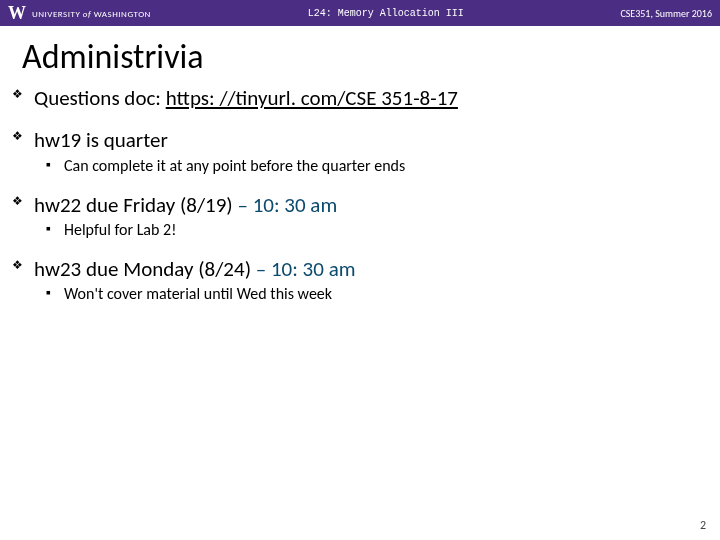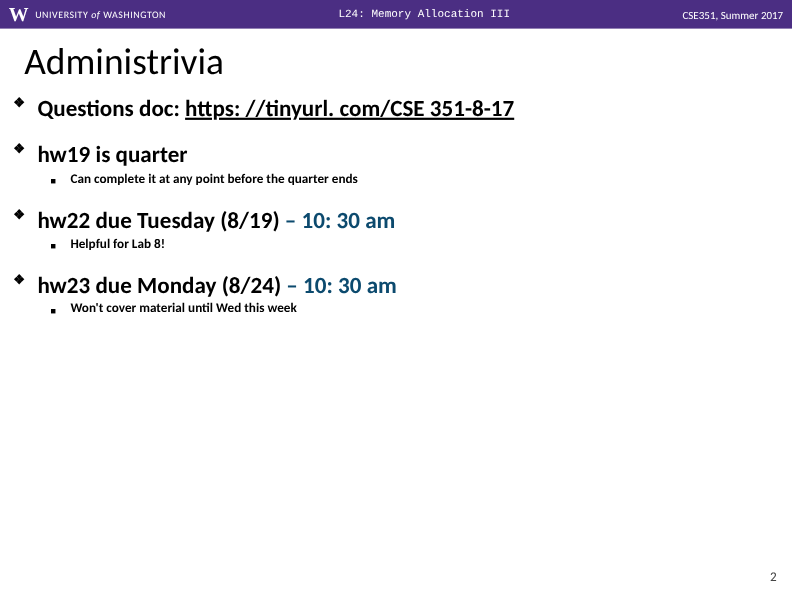--- a/index.html
+++ b/index.html
@@ -49,21 +49,20 @@
   .slide-title {
     font-size: 34px;
     font-weight: normal;
     margin: 10px 0 8px 22px;
     color: #000;
   }
   ul.top {
     list-style: none;
     margin: 0;
     padding: 0 38px 0 34px;
-    font-weight: bold;
   }
   ul.top > li {
     position: relative;
     font-size: 21px;
     line-height: 1.25;
     margin-bottom: 16px;
   }
   ul.top > li::before {
     content: "❖";
     position: absolute;
@@ -72,21 +71,21 @@
     font-size: 12px;
     color: #000;
   }
   ul.sub {
     list-style: none;
     margin: 2px 0 0 0;
     padding: 0 0 0 30px;
   }
   ul.sub > li {
     position: relative;
-    font-size: 12px;
+    font-size: 16px;
     line-height: 1.25;
     margin-bottom: 2px;
   }
   ul.sub > li::before {
     content: "▪";
     position: absolute;
     left: -18px;
     top: 0;
     font-size: 14px;
     color: #000;
@@ -112,42 +111,42 @@
 <div class="header-bar">
   <div class="header-left">
     <span class="w-logo">W</span>
     <span class="univ-text">
       <span>UNIVERSITY</span>
       <em>of</em>
       <span>WASHINGTON</span>
     </span>
   </div>
   <div class="header-center">L24: Memory Allocation III</div>
-  <div class="header-right">CSE351, Summer 2017</div>
+  <div class="header-right">CSE351, Summer 2016</div>
 </div>
 
 <div class="slide-title">Administrivia</div>
 
 <ul class="top">
 
   <li>
     <span>Questions doc: </span><a href="#" class="qlink">https: //tinyurl. com/CSE 351-8-17</a>
   </li>
 
   <li>
     <span>hw19 is quarter</span>
     <ul class="sub">
       <li>Can complete it at any point before the quarter ends</li>
     </ul>
   </li>
 
   <li>
-    <span>hw22 due Tuesday (8/19) </span><span class="orange">– 10: 30 am</span>
+    <span>hw22 due Friday (8/19) </span><span class="orange">– 10: 30 am</span>
     <ul class="sub">
-      <li>Helpful for Lab 8!</li>
+      <li>Helpful for Lab 2!</li>
     </ul>
   </li>
 
   <li>
     <span>hw23 due Monday (8/24) </span><span class="orange">– 10: 30 am</span>
     <ul class="sub">
       <li>Won't cover material until Wed this week</li>
     </ul>
   </li>
 

